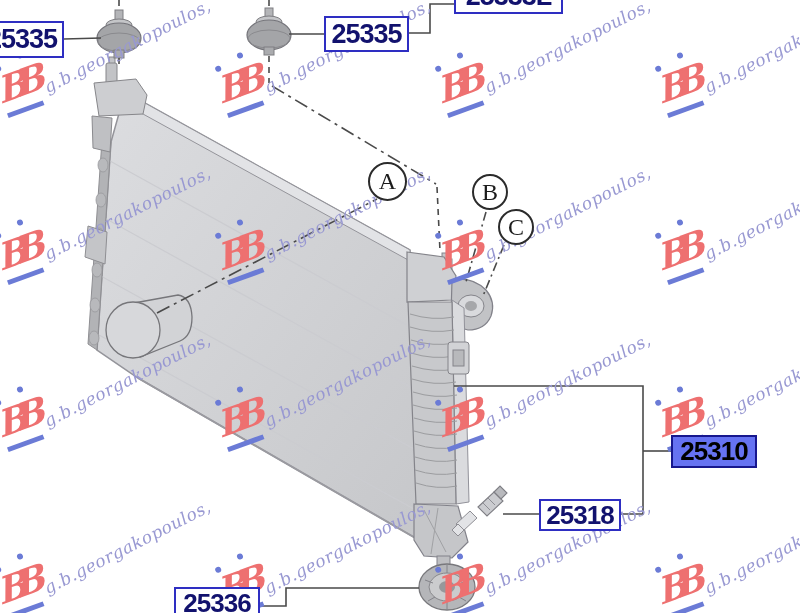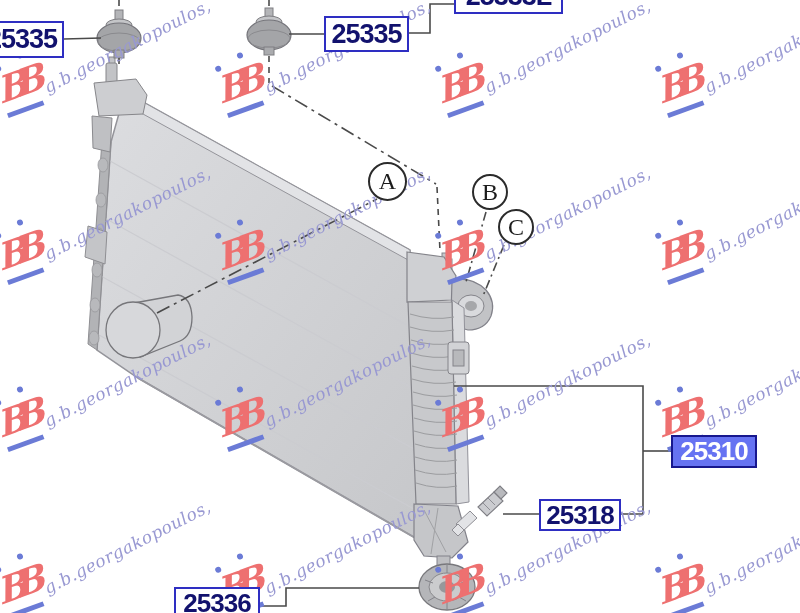--- a/index.html
+++ b/index.html
@@ -25,21 +25,21 @@
     color:#9898d2;white-space:nowrap;
   }
   
   .plabel{
     position:absolute;z-index:3;box-sizing:border-box;
     border:2px solid #2e2ec2;background:#ffffff;color:#12126e;
     font-weight:bold;font-size:27px;letter-spacing:-1px;
     display:flex;align-items:center;justify-content:center;
     font-family:"Liberation Sans",sans-serif;cursor:pointer;
   }
-  .plabel.selected{background:#6673f2;border-color:#17178e;color:#ffffff;}
+  .plabel.selected{background:#6673f2;border-color:#17178e;color:#000000;}
   
   .callout{
     position:absolute;z-index:3;box-sizing:border-box;border:2px solid #2b2b2b;border-radius:50%;
     background:#ffffff;display:flex;align-items:center;justify-content:center;
     font-family:"Liberation Serif",serif;font-size:24px;color:#1c1c1c;
   }
 </style>
 </head>
 <body>
 

